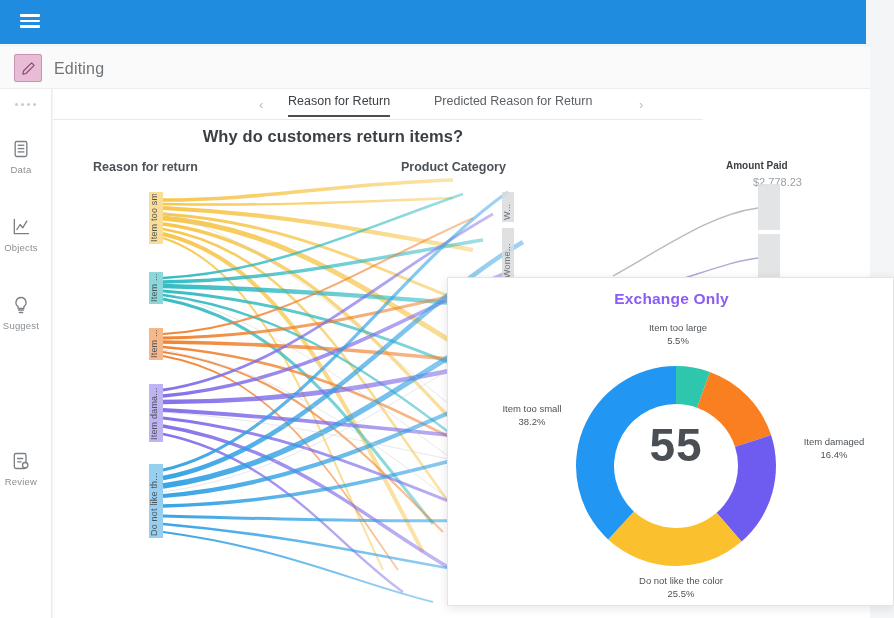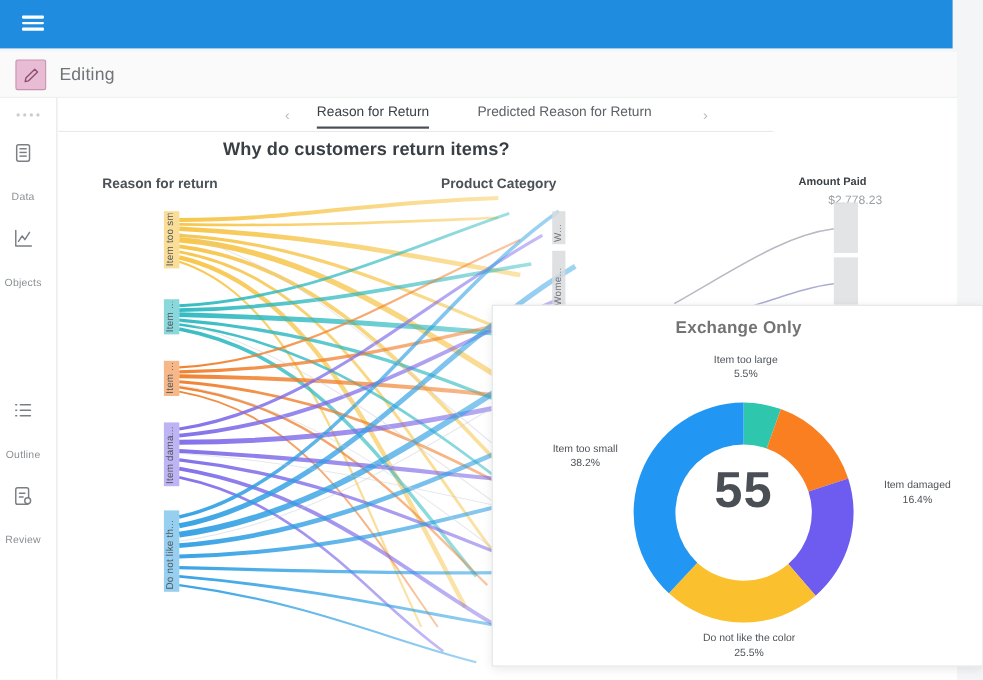--- a/index.html
+++ b/index.html
@@ -46,21 +46,21 @@
     position: absolute; left: 0; top: 89px; width: 52px; height: 529px;
     background: #ffffff; border-right: 1px solid #ececec;
   }
   .rail-dots {
     position: absolute; left: 10px; top: 14px; width: 30px;
     display: flex; gap: 3px; justify-content: center;
   }
   .rail-dots i { width: 3px; height: 3px; background: #c9cbcd; border-radius: 50%; display: block; }
   .rail-item {
     position: absolute; left: 0; width: 42px; height: 56px;
-    display: flex; flex-direction: column; align-items: center; justify-content: space-between;
+    display: flex; flex-direction: column; align-items: center; justify-content: center;
     gap: 5px; cursor: pointer;
   }
   .rail-item .ri-ico { width: 20px; height: 20px; display: block; color: #7a7f84; }
   .rail-item .ri-txt { font-size: 9.5px; color: #8a8f93; letter-spacing: .2px; }
 
   
   .canvas {
     position: absolute; left: 53px; top: 89px; width: 817px; height: 529px;
     background: #ffffff;
   }
@@ -114,21 +114,21 @@
   }
 
   
   .popup {
     position: absolute; left: 447px; top: 277px; width: 447px; height: 329px;
     background: #ffffff; border: 1px solid #e3e4e6;
     box-shadow: 0 2px 10px rgba(0,0,0,.10);
   }
   .popup-title {
     position: absolute; left: 0; top: 12px; width: 447px; text-align: center;
-    font-size: 15.5px; font-weight: bold; color: #737373; letter-spacing: .2px;
+    font-size: 15.5px; font-weight: bold; color: #8b5cf6; letter-spacing: .2px;
   }
   .donut-wrap { position: absolute; left: 0; top: 0; width: 447px; height: 329px; }
   .donut-center {
     position: absolute; left: 180px; top: 140px; width: 96px; text-align: center;
     font-size: 46px; font-weight: bold; color: #4a4f55; letter-spacing: 1px;
   }
   .slice-label {
     position: absolute; font-size: 9.5px; color: #4e5358; text-align: center;
     line-height: 1.35; white-space: nowrap; pointer-events: none;
   }
@@ -179,34 +179,31 @@
     <div class="rail-item" style="top:118px">
       <span class="ri-ico">
         <svg width="20" height="20" viewBox="0 0 24 24" fill="none" stroke="#7a7f84" stroke-width="1.6" stroke-linecap="round" stroke-linejoin="round">
           <polyline points="4,3 4,20 21,20"></polyline>
           <polyline points="7,15 11,9 14,13 19,5"></polyline>
         </svg>
       </span>
       <span class="ri-txt">Objects</span>
     </div>
 
-
-    <div class="rail-item" style="top:274px">
+    <div class="rail-item" style="top:196px">
       <span class="ri-ico">
-        <svg width="20" height="20" viewBox="0 0 24 24" fill="none" stroke="#7a7f84" stroke-width="1.7" stroke-linecap="round">
-          <line x1="4" y1="6" x2="5" y2="6"></line>
-            <line x1="9" y1="6" x2="20" y2="6"></line>
-          <line x1="4" y1="12" x2="5" y2="12"></line>
-            <line x1="9" y1="12" x2="20" y2="12"></line>
-          <line x1="4" y1="18" x2="5" y2="18"></line>
-            <line x1="9" y1="18" x2="20" y2="18"></line>
+        <svg width="20" height="20" viewBox="0 0 24 24" fill="none" stroke="#7a7f84" stroke-width="1.6" stroke-linecap="round" stroke-linejoin="round">
+          <path d="M9 18h6"></path>
+          <path d="M10 21h4"></path>
+          <path d="M12 3a6 6 0 0 0-3.5 10.9V16h7v-2.1A6 6 0 0 0 12 3z"></path>
         </svg>
       </span>
-      <span class="ri-txt">Outline</span>
-    </div>
+      <span class="ri-txt">Suggest</span>
+    </div>
+
 
     <div class="rail-item" style="top:352px">
       <span class="ri-ico">
         <svg width="20" height="20" viewBox="0 0 24 24" fill="none" stroke="#7a7f84" stroke-width="1.6" stroke-linecap="round" stroke-linejoin="round">
           <rect x="4" y="3" width="14" height="18" rx="2"></rect>
           <path d="M8 9h6"></path>
             <path d="M8 13h4"></path>
           <circle cx="17" cy="17" r="3.2" fill="#ffffff"></circle>
         </svg>
       </span>

